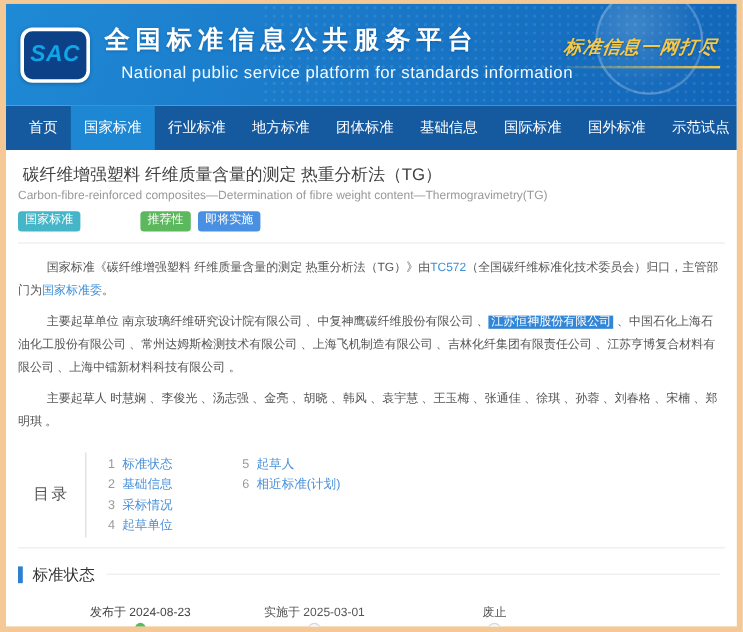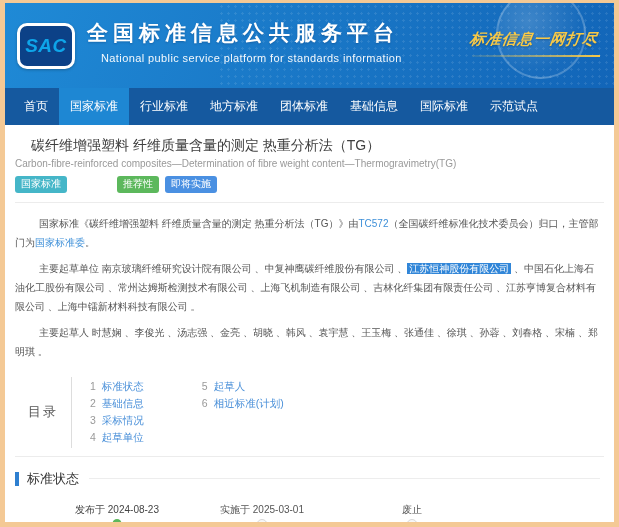--- a/index.html
+++ b/index.html
@@ -18,32 +18,32 @@
     background-size:7px 7px;opacity:.35;
   }
   .globe{position:absolute;right:28px;top:-14px;width:86px;height:86px;border-radius:50%;
     border:2px solid rgba(255,255,255,.22);
     background:radial-gradient(circle at 35% 35%,rgba(255,255,255,.18),rgba(255,255,255,.02) 65%);}
   .logo{position:absolute;left:12px;top:20px;width:52px;height:40px;background:#0c4187;
     border:3px solid #fff;border-radius:10px;display:flex;align-items:center;justify-content:center;
     box-shadow:0 1px 3px rgba(0,0,0,.25);}
   .logo span{color:#0ea5e9;font-style:italic;font-weight:bold;font-size:19px;letter-spacing:.5px;}
   .h-title{position:absolute;left:82px;top:16px;color:#fff;font-size:21px;font-weight:bold;letter-spacing:5px;text-shadow:0 1px 2px rgba(0,40,90,.3);}
-  .h-sub{position:absolute;left:84px;top:49px;color:rgba(255,255,255,.95);font-size:11px;letter-spacing:.4px;padding-left:12px;}
+  .h-sub{position:absolute;left:84px;top:49px;color:rgba(255,255,255,.95);font-size:14px;letter-spacing:.4px;padding-left:12px;}
   .slogan{position:absolute;right:16px;top:27px;color:#f7c948;font-size:15px;font-weight:bold;font-style:italic;transform:skewX(-8deg);text-shadow:0 1px 2px rgba(0,0,0,.25);letter-spacing:1px;}
   .slogan-line{position:absolute;right:14px;top:52px;width:128px;height:2px;background:linear-gradient(90deg,rgba(247,201,72,.1),#f7c948);}
 
   
   .nav{height:37px;background:#15599f;display:flex;align-items:stretch;padding-left:8px;}
   .nav-item{color:#fff;font-size:12px;line-height:37px;padding:0 11px;cursor:pointer;white-space:nowrap;}
   .nav-item.active{background:#1e87d3;}
 
   
   .content{padding:10px 10px 0 10px;}
-  .std-title{font-size:14px;color:#404040;margin:2px 16px 3px;}
+  .std-title{font-size:14px;color:#404040;margin:2px 4px 3px;}
   .std-en{font-size:10px;color:#999;margin:0 0 7px;}
   .badges{display:flex;gap:6px;margin:0 0 9px;}
   .badge{color:#fff;font-size:10px;padding:2px 6px;border-radius:3px;line-height:1.25;}
   .divider{border-top:1px solid #ececec;margin:0 0 11px;}
   .para{font-size:10px;color:#555;line-height:1.9;text-indent:24px;margin:0 0 7px;}
   .plink{color:#3d8fd8;cursor:pointer;text-decoration:none;}
   .hl{background:#3186d8;color:#fff;padding:0 2px;}
 
   
   .toc{display:flex;margin-top:12px;padding:4px 0 8px;border-bottom:1px solid #ececec;}
@@ -82,20 +82,21 @@
   </div>
 
   <div class="nav">
     <div class="nav-item">首页</div>
     <div class="nav-item active">国家标准</div>
     <div class="nav-item">行业标准</div>
     <div class="nav-item">地方标准</div>
     <div class="nav-item">团体标准</div>
     <div class="nav-item">基础信息</div>
     <div class="nav-item">国际标准</div>
+    <div class="nav-item">国外标准</div>
     <div class="nav-item">示范试点</div>
 
   </div>
 
   <div class="content">
 
     <div class="std-title">碳纤维增强塑料 纤维质量含量的测定 热重分析法（TG）</div>
     <div class="std-en">Carbon-fibre-reinforced composites—Determination of fibre weight content—Thermogravimetry(TG)</div>
     <div class="badges">
       <span class="badge" style="background: rgb(69, 182, 200);">国家标准</span>

